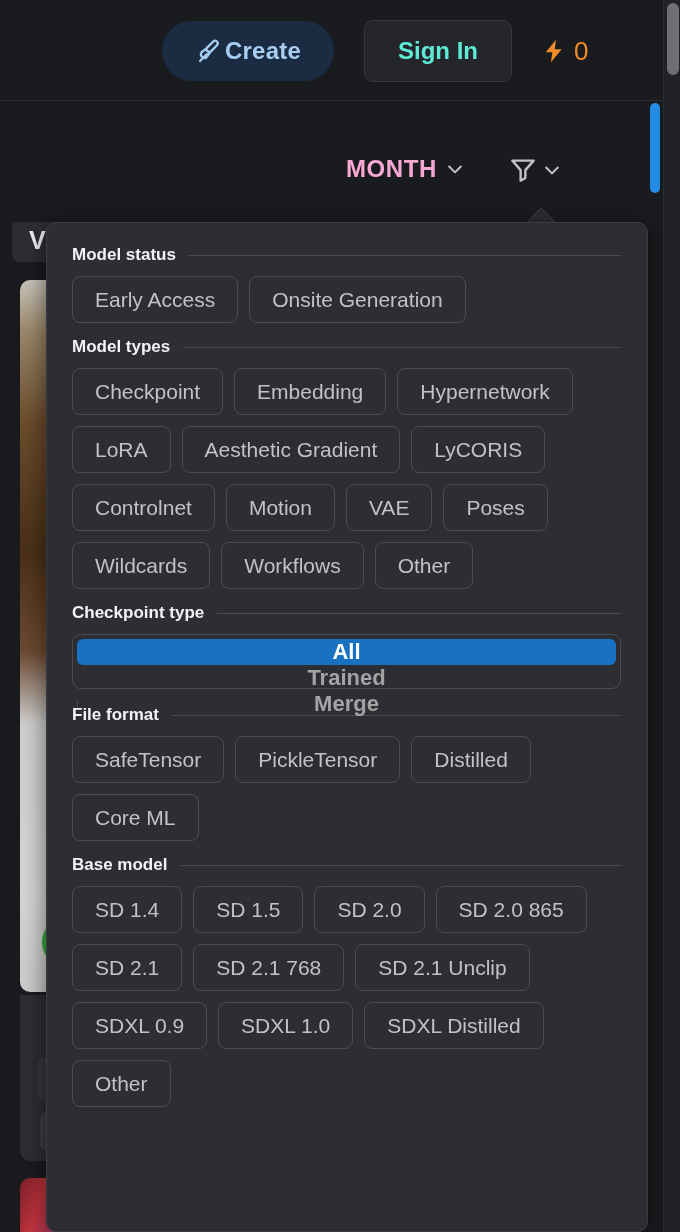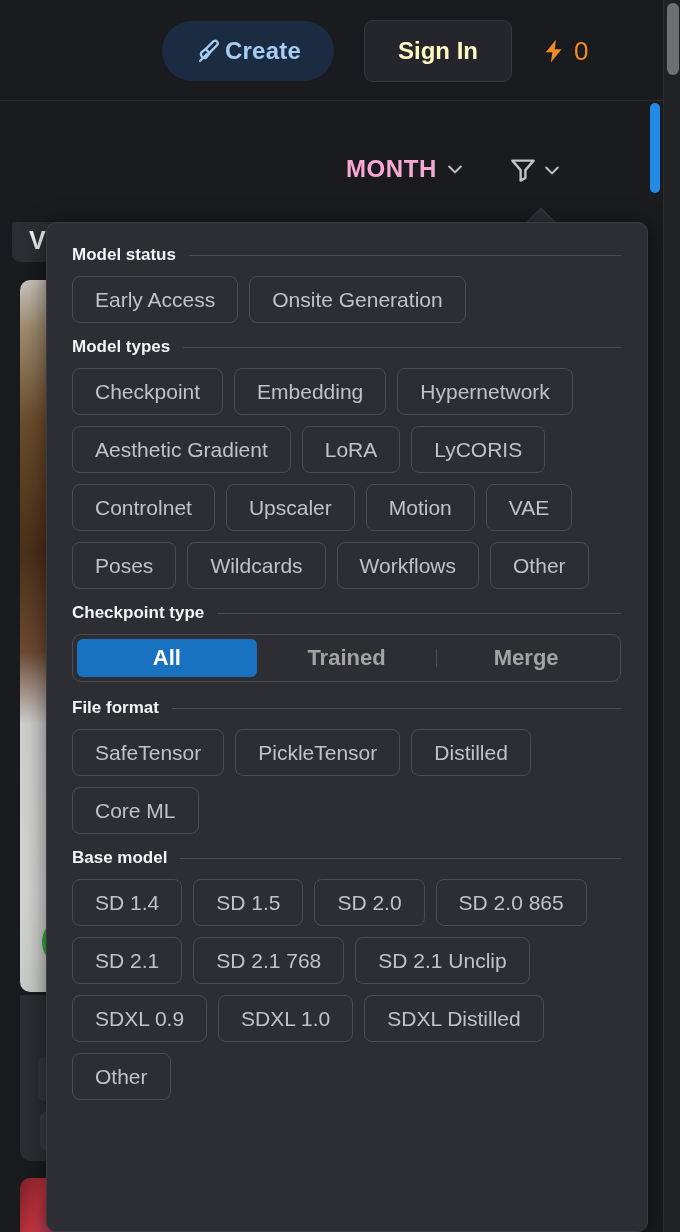--- a/index.html
+++ b/index.html
@@ -22,21 +22,21 @@
     display: flex; align-items: center; justify-content: center; 
     cursor: pointer;
   }
   .create-btn .label { color: #a8cdf2; font-size: 24px; font-weight: 700; letter-spacing: .2px; }
   .brush-ico { width: 30px; height: 30px; display:block; }
   .signin-btn {
     position: absolute; left: 364px; top: 20px; width: 148px; height: 62px;
     background: #25262b; border: 1px solid #35373d; border-radius: 9px;
     display: flex; align-items: center; justify-content: center; cursor: pointer;
   }
-  .signin-btn .label { color: #fef9c3; font-size: 24px; font-weight: 700; }
+  .signin-btn .label { color: #5eead4; font-size: 24px; font-weight: 700; }
   .buzz {
     position: absolute; left: 541px; top: 32px; height: 38px;
     display: flex; align-items: center; gap: 7px; cursor: pointer;
   }
   .buzz .cnt { color: #f08c28; font-size: 26px; font-weight: 400; }
   .bolt-ico { width: 26px; height: 30px; display:block; }
 
   
   .toolrow {
     position: absolute; left: 0; top: 101px; width: 663px; height: 121px;
@@ -118,22 +118,22 @@
 
   .chips { display: flex; flex-wrap: wrap; gap: 11px; margin-bottom: 14px; }
   .chip {
     height: 47px; padding: 4px 22px; border: 1px solid #4b4d53; border-radius: 8px;
     background: #2c2e33; color: #c1c2c5; font-size: 21px;
     display: inline-flex; align-items: center; justify-content: center;
     cursor: pointer; white-space: nowrap;
   }
 
   .segment {
-    display: flex; height: 48px; border: 1px solid #4b4d53; border-radius: 9px;
-    background: #2c2e33; margin-bottom: 16px; padding: 4px; position: relative;
+    display: flex; height: 55px; border: 1px solid #4b4d53; border-radius: 9px;
+    background: #2c2e33; margin-bottom: 16px; padding: 4px; position: relative; flex-direction: column;
   }
   .seg-item {
     flex: 1; display: flex; align-items: center; justify-content: center;
     color: #a3a3a3; font-size: 22px; font-weight: 700; border-radius: 6px; cursor: pointer;
     position: relative;
   }
   .seg-item.active { background: #1971c2; color: #ffffff; }
   .seg-item + .seg-item:not(.active)::before {
     content: ""; position: absolute; left: 0; top: 10px; bottom: 10px; width: 1px; background: #4b4d53;
   }
@@ -247,25 +247,24 @@
         </div>
         <div class="section">
           <div class="sec-head">
             <span class="t">Model types</span>
             <span class="rule"></span>
           </div>
           <div class="chips">
             <div class="chip">Checkpoint</div>
             <div class="chip">Embedding</div>
             <div class="chip">Hypernetwork</div>
+            <div class="chip">LoRA</div>
             <div class="chip">Aesthetic Gradient</div>
-            <div class="chip">LoRA</div>
             <div class="chip">LyCORIS</div>
             <div class="chip">Controlnet</div>
-            <div class="chip">Upscaler</div>
             <div class="chip">Motion</div>
             <div class="chip">VAE</div>
             <div class="chip">Poses</div>
             <div class="chip">Wildcards</div>
             <div class="chip">Workflows</div>
             <div class="chip">Other</div>
           </div>
         </div>
         <div class="section">
           <div class="sec-head">

